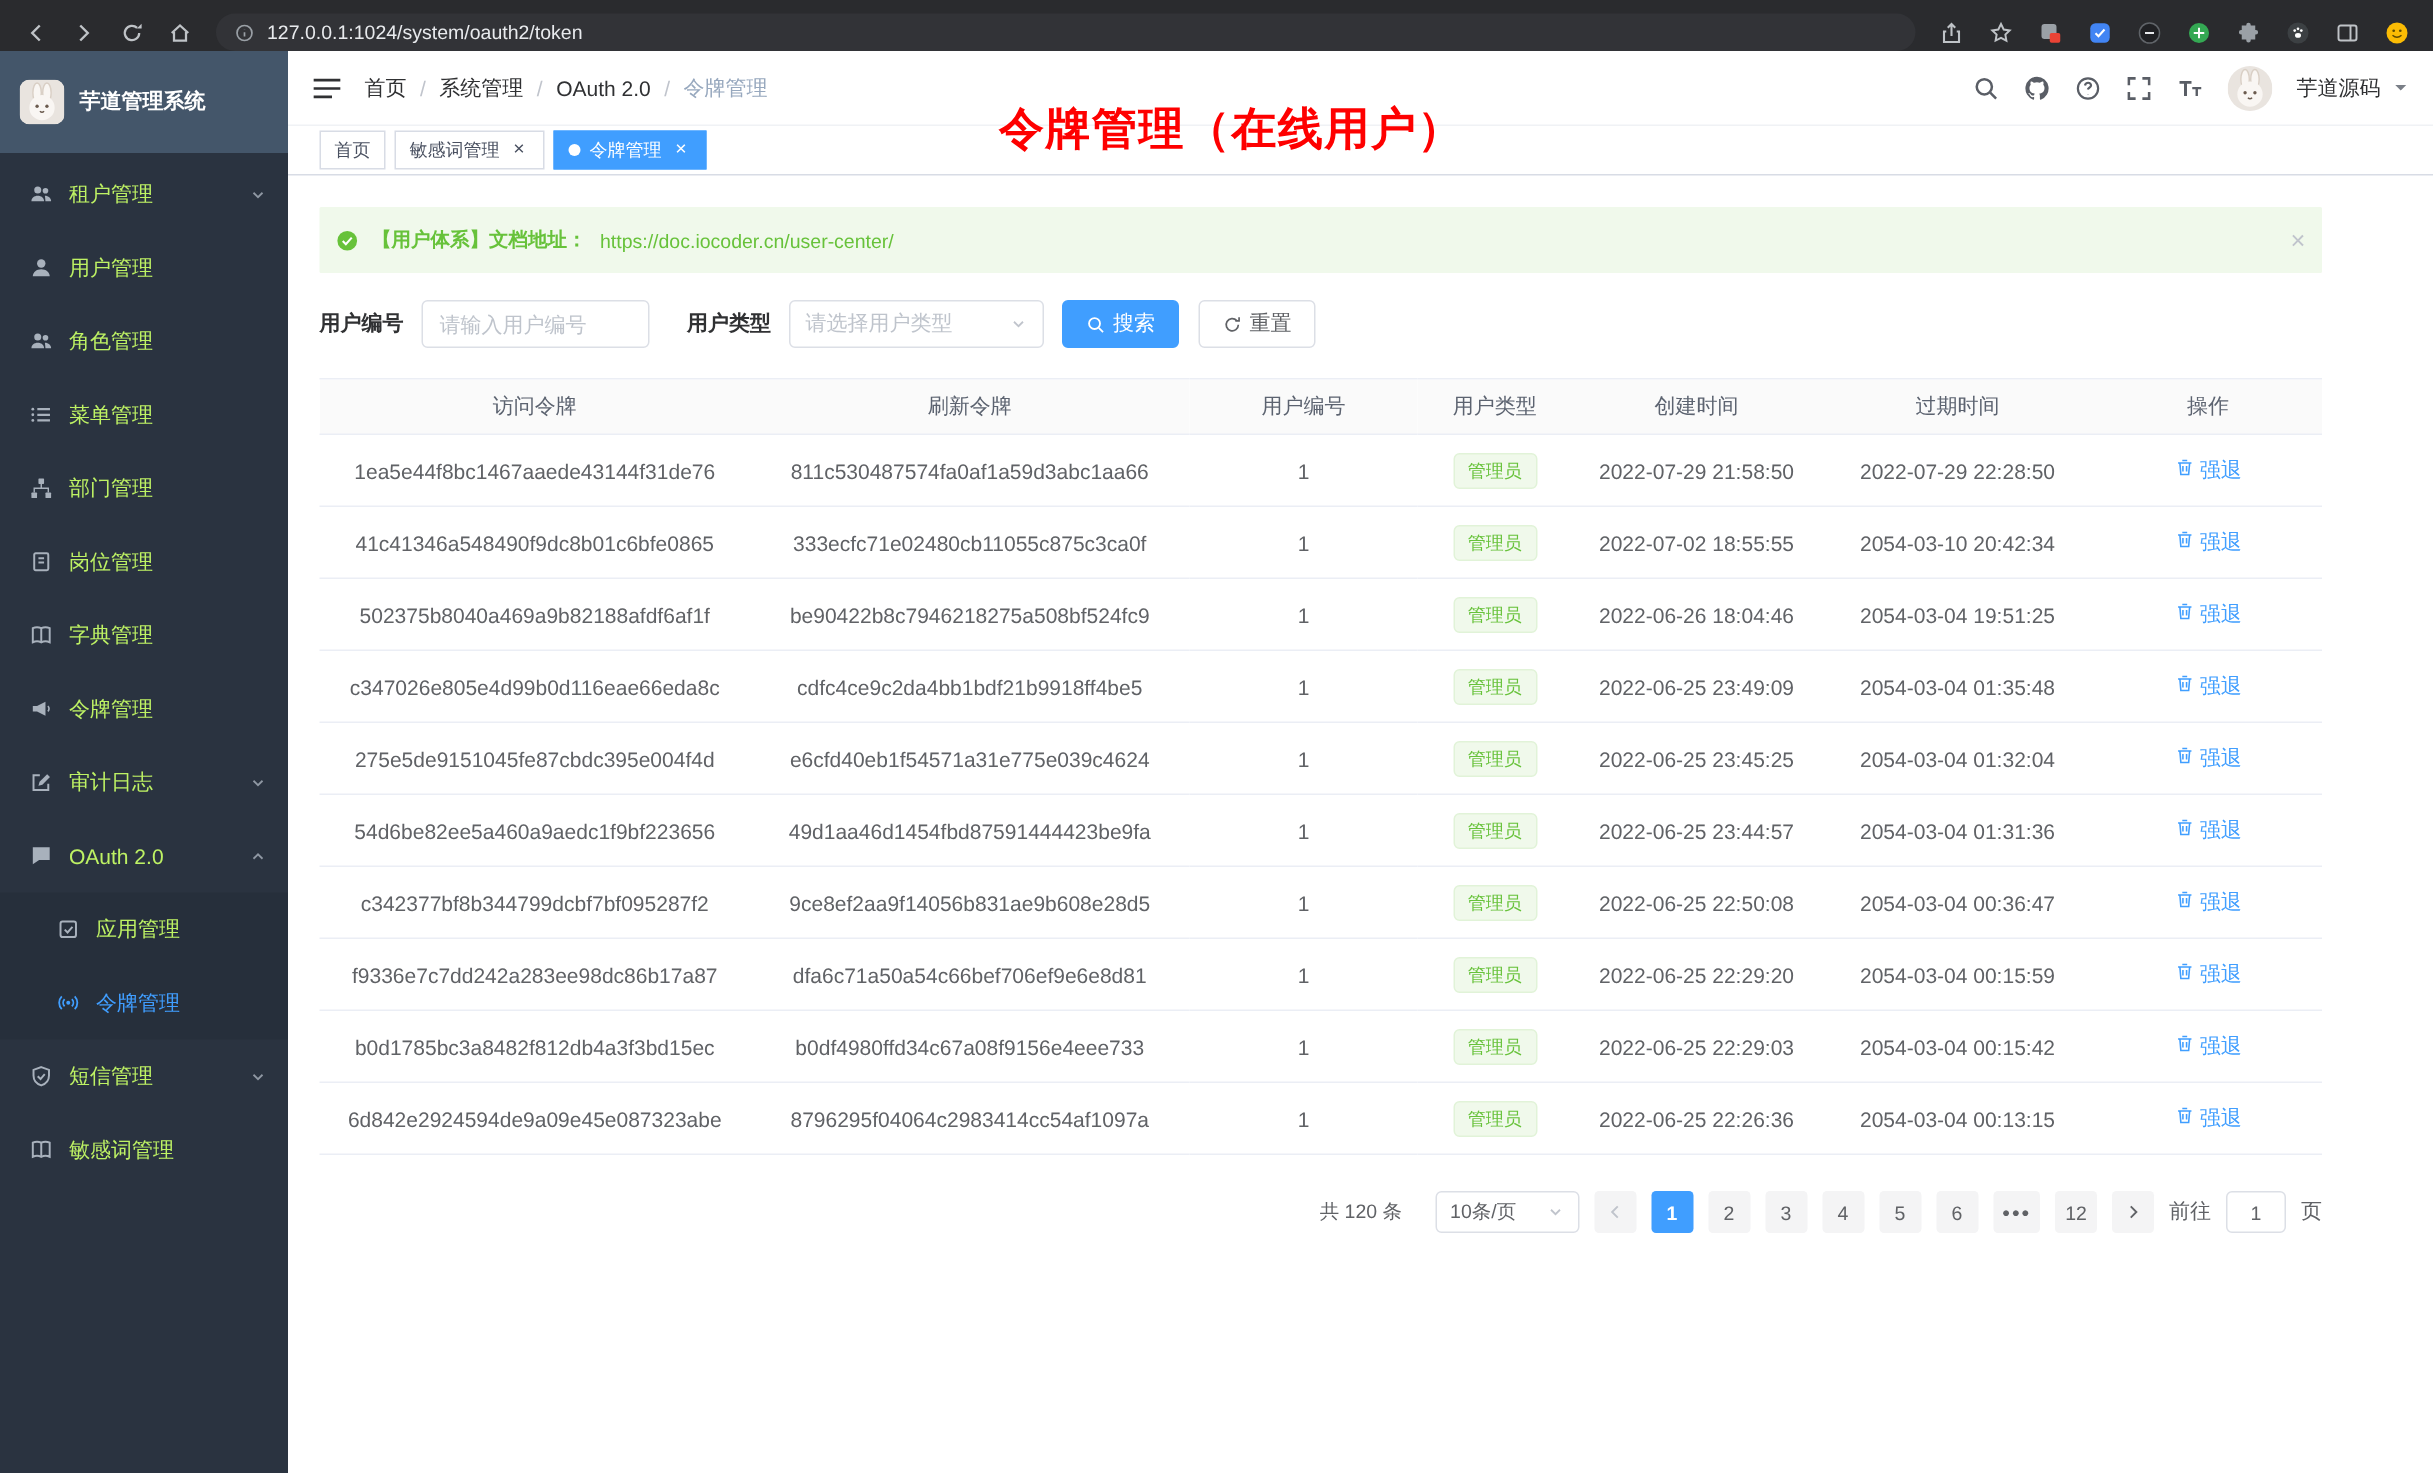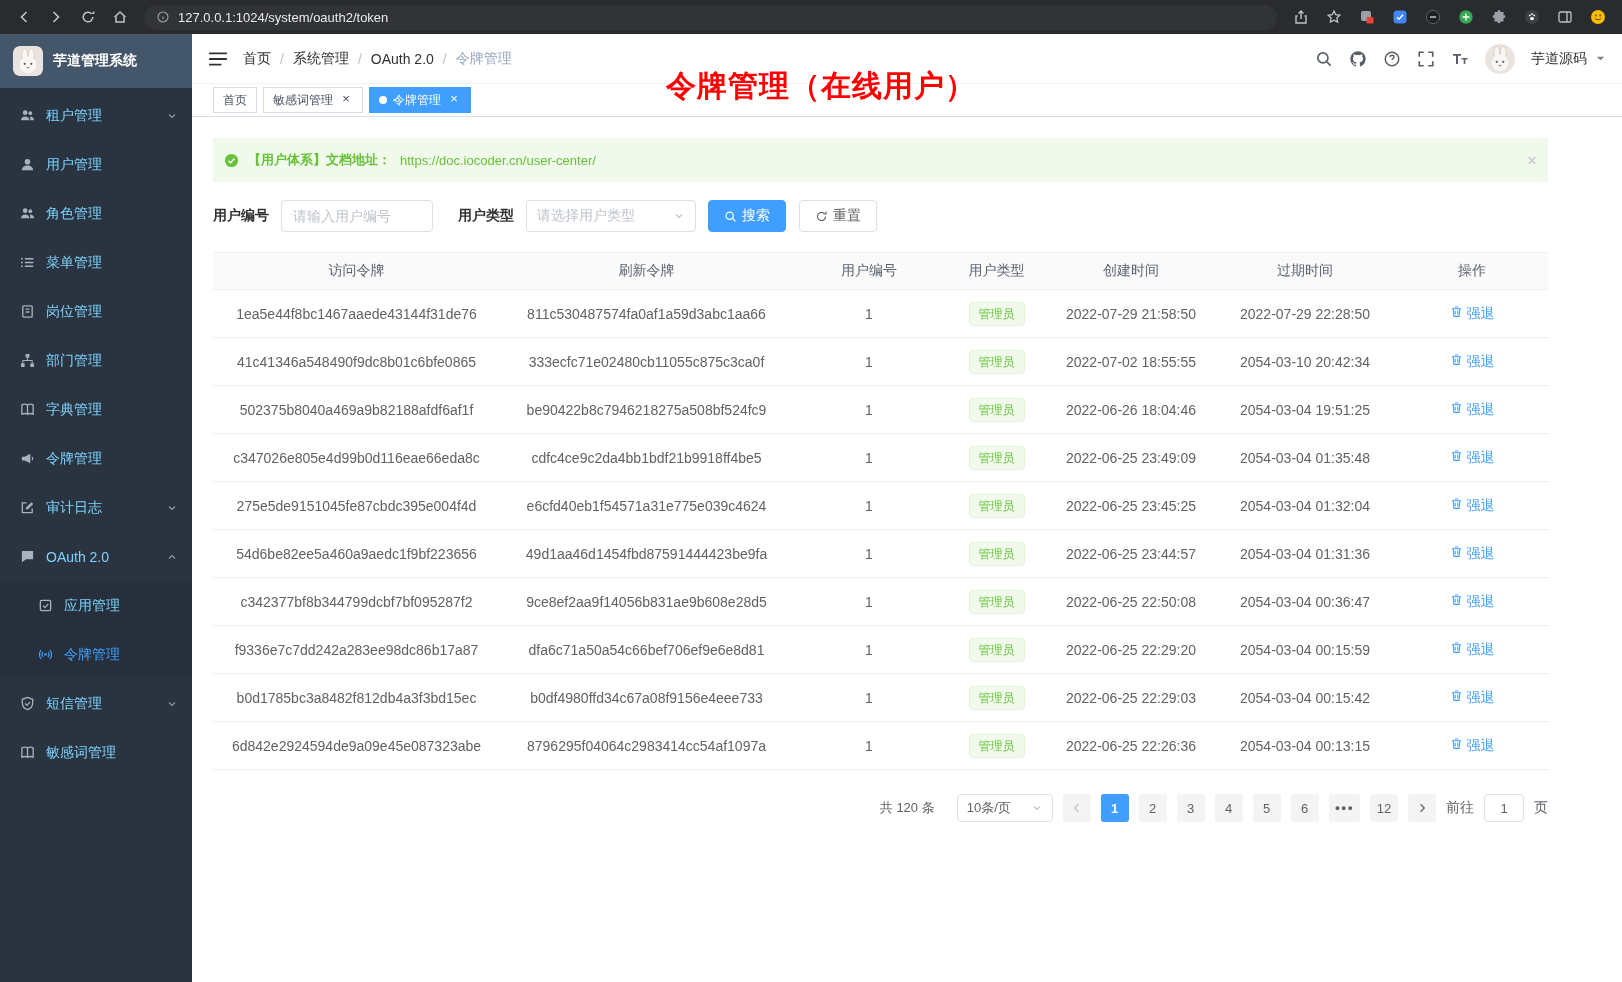--- a/index.html
+++ b/index.html
@@ -5,37 +5,37 @@
   *{margin:0;padding:0;box-sizing:border-box}
   html,body{width:1622px;height:982px;overflow:hidden;font-family:"Liberation Sans","DejaVu Sans",sans-serif;background:#fff}
   :root{
     --primary:#409eff; --success:#67c23a; --annotation:#fe0000;
     --sidebar-bg:#2a3340; --sidebar-bg-dark:#232c38; --logo-bg:#44566a;
     --alert-bg:#f0f9eb; --chrome-bg:#2a2b2e;
   }
   .screen{position:relative;width:1622px;height:982px;overflow:hidden}
 
   
-  .browser-bar{height:34px;background:var(--chrome-bg);display:flex;align-items:center;padding:0 12px;color:#bfc3c7}
+  .browser-bar{height:34px;background:var(--chrome-bg);display:flex;align-items:flex-end;padding:0 12px;color:#bfc3c7}
   .b-nav{display:flex;gap:8px;align-items:center}
   .b-icon{width:24px;height:24px;display:inline-flex;align-items:center;justify-content:center;border-radius:50%;cursor:pointer}
   .b-icon svg{width:16px;height:16px;display:block}
   .omnibox{flex:1;height:25px;margin:0 12px;background:#323337;border-radius:13px;display:flex;align-items:center;gap:8px;padding:0 12px;color:#e8eaed;font-size:13px;cursor:text}
   .omnibox .icon{width:14px;height:14px;color:#9aa0a6}
   .b-right{display:flex;gap:9px;align-items:center}
 
   
   .app{display:flex;height:948px}
   .sidebar{width:192px;background:var(--sidebar-bg);flex-shrink:0;display:flex;flex-direction:column;overflow:hidden}
-  .logo{height:54px;background:var(--logo-bg);display:flex;align-items:center;gap:10px;padding:0 13px;cursor:pointer}
+  .logo{height:68px;background:var(--logo-bg);display:flex;align-items:center;gap:10px;padding:0 13px;cursor:pointer}
   .logo-img{width:30px;height:30px;border-radius:6px;overflow:hidden;flex-shrink:0}
   .logo-img svg{width:100%;height:100%;display:block}
   .logo-title{color:#fff;font-size:14px;font-weight:700;white-space:nowrap}
   .menu{padding-top:3px}
-  .menu-item{height:49px;display:flex;align-items:center;gap:11px;padding:0 14px 0 20px;color:#7dd3fc;font-size:14px;cursor:pointer;white-space:nowrap}
+  .menu-item{height:49px;display:flex;align-items:center;gap:11px;padding:0 14px 0 20px;color:#bef264;font-size:14px;cursor:pointer;white-space:nowrap}
   .menu-item .icon{width:15px;height:15px;color:#a8b1bc;flex-shrink:0}
   .menu-item.sub{padding-left:38px;background:rgba(0,0,0,.08)}
   .menu-item.active{color:var(--primary)}
   .menu-item.active .icon{color:var(--primary)}
   .menu-item.sec2{background:var(--sidebar-bg-dark)}
   .mi-arrow{margin-left:auto;width:12px;height:12px;color:#8f98a3;display:inline-flex}
   .mi-arrow svg{width:100%;height:100%}
   .mi-arrow.up svg{transform:rotate(180deg)}
 
   .main{flex:1;display:flex;flex-direction:column;background:#fff;min-width:0}
@@ -284,37 +284,37 @@
                 <path d="M5.2 4h9M5.2 8h9M5.2 12h9"></path>
                 <circle cx="2" cy="4" r="1" fill="currentColor" stroke="none"></circle>
                 <circle cx="2" cy="8" r="1" fill="currentColor" stroke="none"></circle>
                 <circle cx="2" cy="12" r="1" fill="currentColor" stroke="none"></circle>
               </svg>
             </span>
             <span class="mi-label">菜单管理</span>
           </div>
           <div class="menu-item">
             <span class="icon ">
-              <svg viewBox="0 0 16 16" fill="none" stroke="currentColor" stroke-width="1.4">
-                <rect x="3" y="2" width="10" height="12" rx="1"></rect>
-                <path d="M6 5.5h4M6 8.5h4"></path>
-              </svg>
-            </span>
-            <span class="mi-label">岗位管理</span>
-          </div>
-          <div class="menu-item">
-            <span class="icon ">
               <svg viewBox="0 0 16 16" fill="currentColor">
                 <rect x="6" y="1" width="4" height="4" rx=".5"></rect>
                 <rect x="1" y="11" width="4" height="4" rx=".5"></rect>
                 <rect x="11" y="11" width="4" height="4" rx=".5"></rect>
                 <path d="M7.5 5h1v2.5h5V11h-1V8.5h-9V11h-1V7.5h5z"></path>
               </svg>
             </span>
             <span class="mi-label">部门管理</span>
+          </div>
+          <div class="menu-item">
+            <span class="icon ">
+              <svg viewBox="0 0 16 16" fill="none" stroke="currentColor" stroke-width="1.4">
+                <rect x="3" y="2" width="10" height="12" rx="1"></rect>
+                <path d="M6 5.5h4M6 8.5h4"></path>
+              </svg>
+            </span>
+            <span class="mi-label">岗位管理</span>
           </div>
           <div class="menu-item">
             <span class="icon ">
               <svg viewBox="0 0 16 16" fill="none" stroke="currentColor" stroke-width="1.4">
                 <path d="M2 3c2-1 4-1 6 0 2-1 4-1 6 0v10c-2-1-4-1-6 0-2-1-4-1-6 0z"></path>
                 <path d="M8 3v10"></path>
               </svg>
             </span>
             <span class="mi-label">字典管理</span>
           </div>

